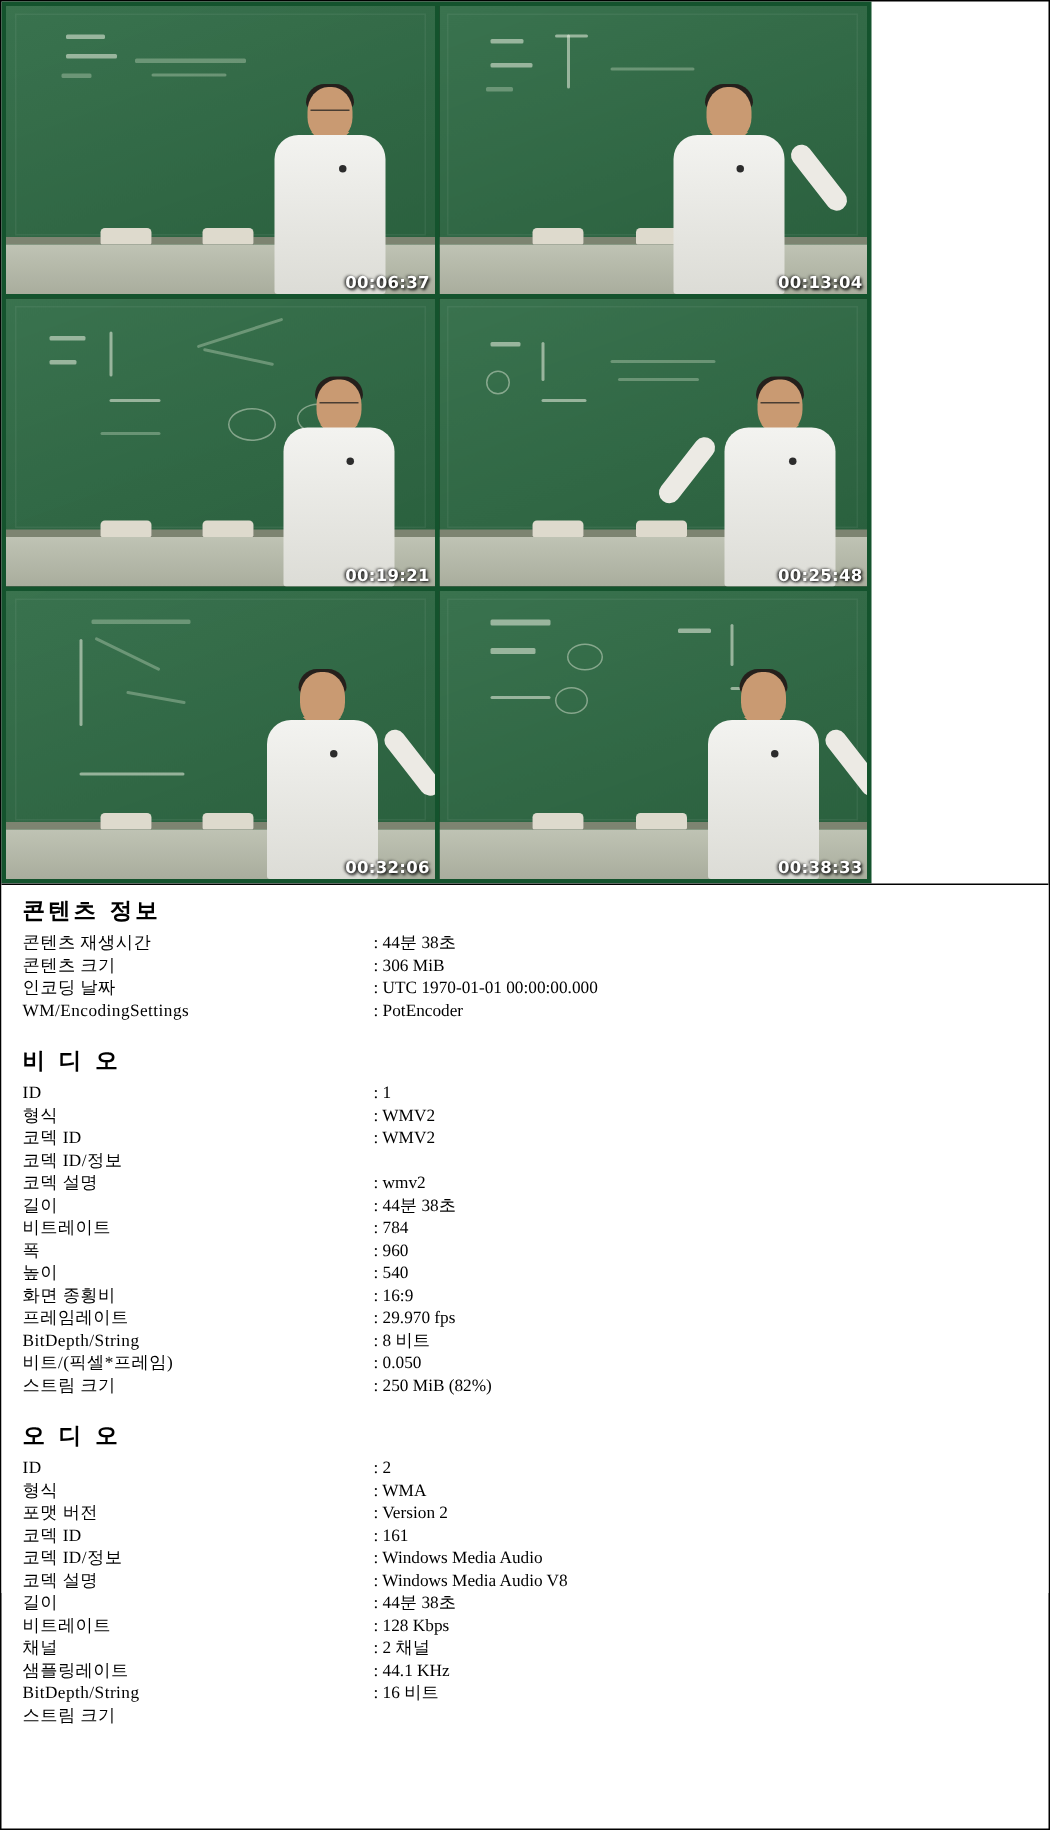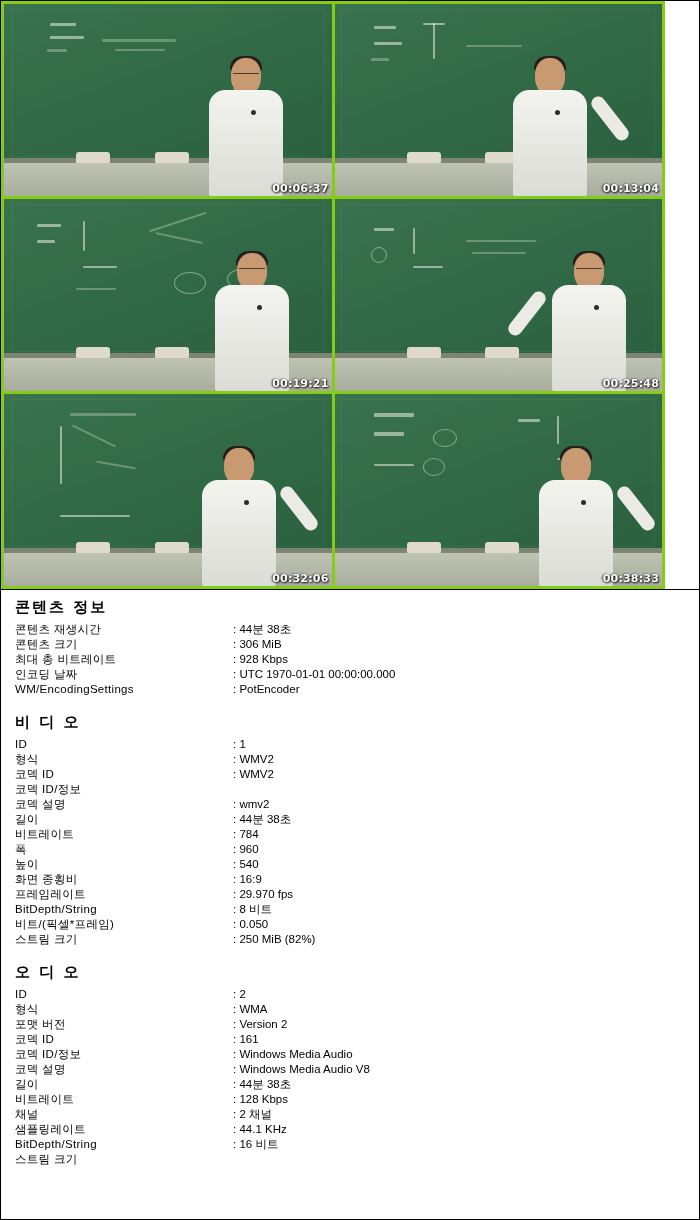--- a/index.html
+++ b/index.html
@@ -20,29 +20,29 @@
     background: #ffffff;
     box-sizing: border-box;
     border: 1px solid #000000;
   }
 
   
   .thumb-grid {
     position: absolute;
     left: 0;
     top: 0;
-    width: 664px;
+    width: 580px;
     height: 588px;
     display: grid;
     grid-template-columns: 1fr 1fr;
     grid-template-rows: 1fr 1fr 1fr;
     gap: 3px;
     padding: 3px;
     box-sizing: border-box;
-    background: #84cc16;
+    background: #14532d;
   }
   .thumb {
     position: relative;
     overflow: hidden;
     background: #14361f;
   }
   
   .board {
     position: absolute;
     left: 0; top: 0; right: 0;
@@ -204,22 +204,23 @@
     color: #000000;
     letter-spacing: 2px;
     margin: 0 0 5px 0;
   }
   .section + .section { margin-top: 16px; }
   .row {
     display: flex;
     font-size: 11.5px;
     line-height: 15px;
     color: #000000;
-    font-family: Liberation Sans, sans-serif;
+    font-family: Liberation Serif, serif;
     white-space: nowrap;
+    gap: 16px;
   }
   .row .k {
     width: 218px;
     flex: 0 0 218px;
     letter-spacing: 0.3px;
   }
   .row .v {
     flex: 1 1 auto;
   }
   .row .v::before {
@@ -389,24 +390,20 @@
       <div class="section-title">콘텐츠 정보</div>
       <div class="row">
         <span class="k">콘텐츠 재생시간</span>
         <span class="v">44분 38초</span>
       </div>
       <div class="row">
         <span class="k">콘텐츠 크기</span>
         <span class="v">306 MiB</span>
       </div>
       <div class="row">
-        <span class="k">최대 총 비트레이트</span>
-        <span class="v">928 Kbps</span>
-      </div>
-      <div class="row">
         <span class="k">인코딩 날짜</span>
         <span class="v">UTC 1970-01-01 00:00:00.000</span>
       </div>
       <div class="row">
         <span class="k">WM/EncodingSettings</span>
         <span class="v">PotEncoder</span>
       </div>
     </div>
 
     <div class="section">

